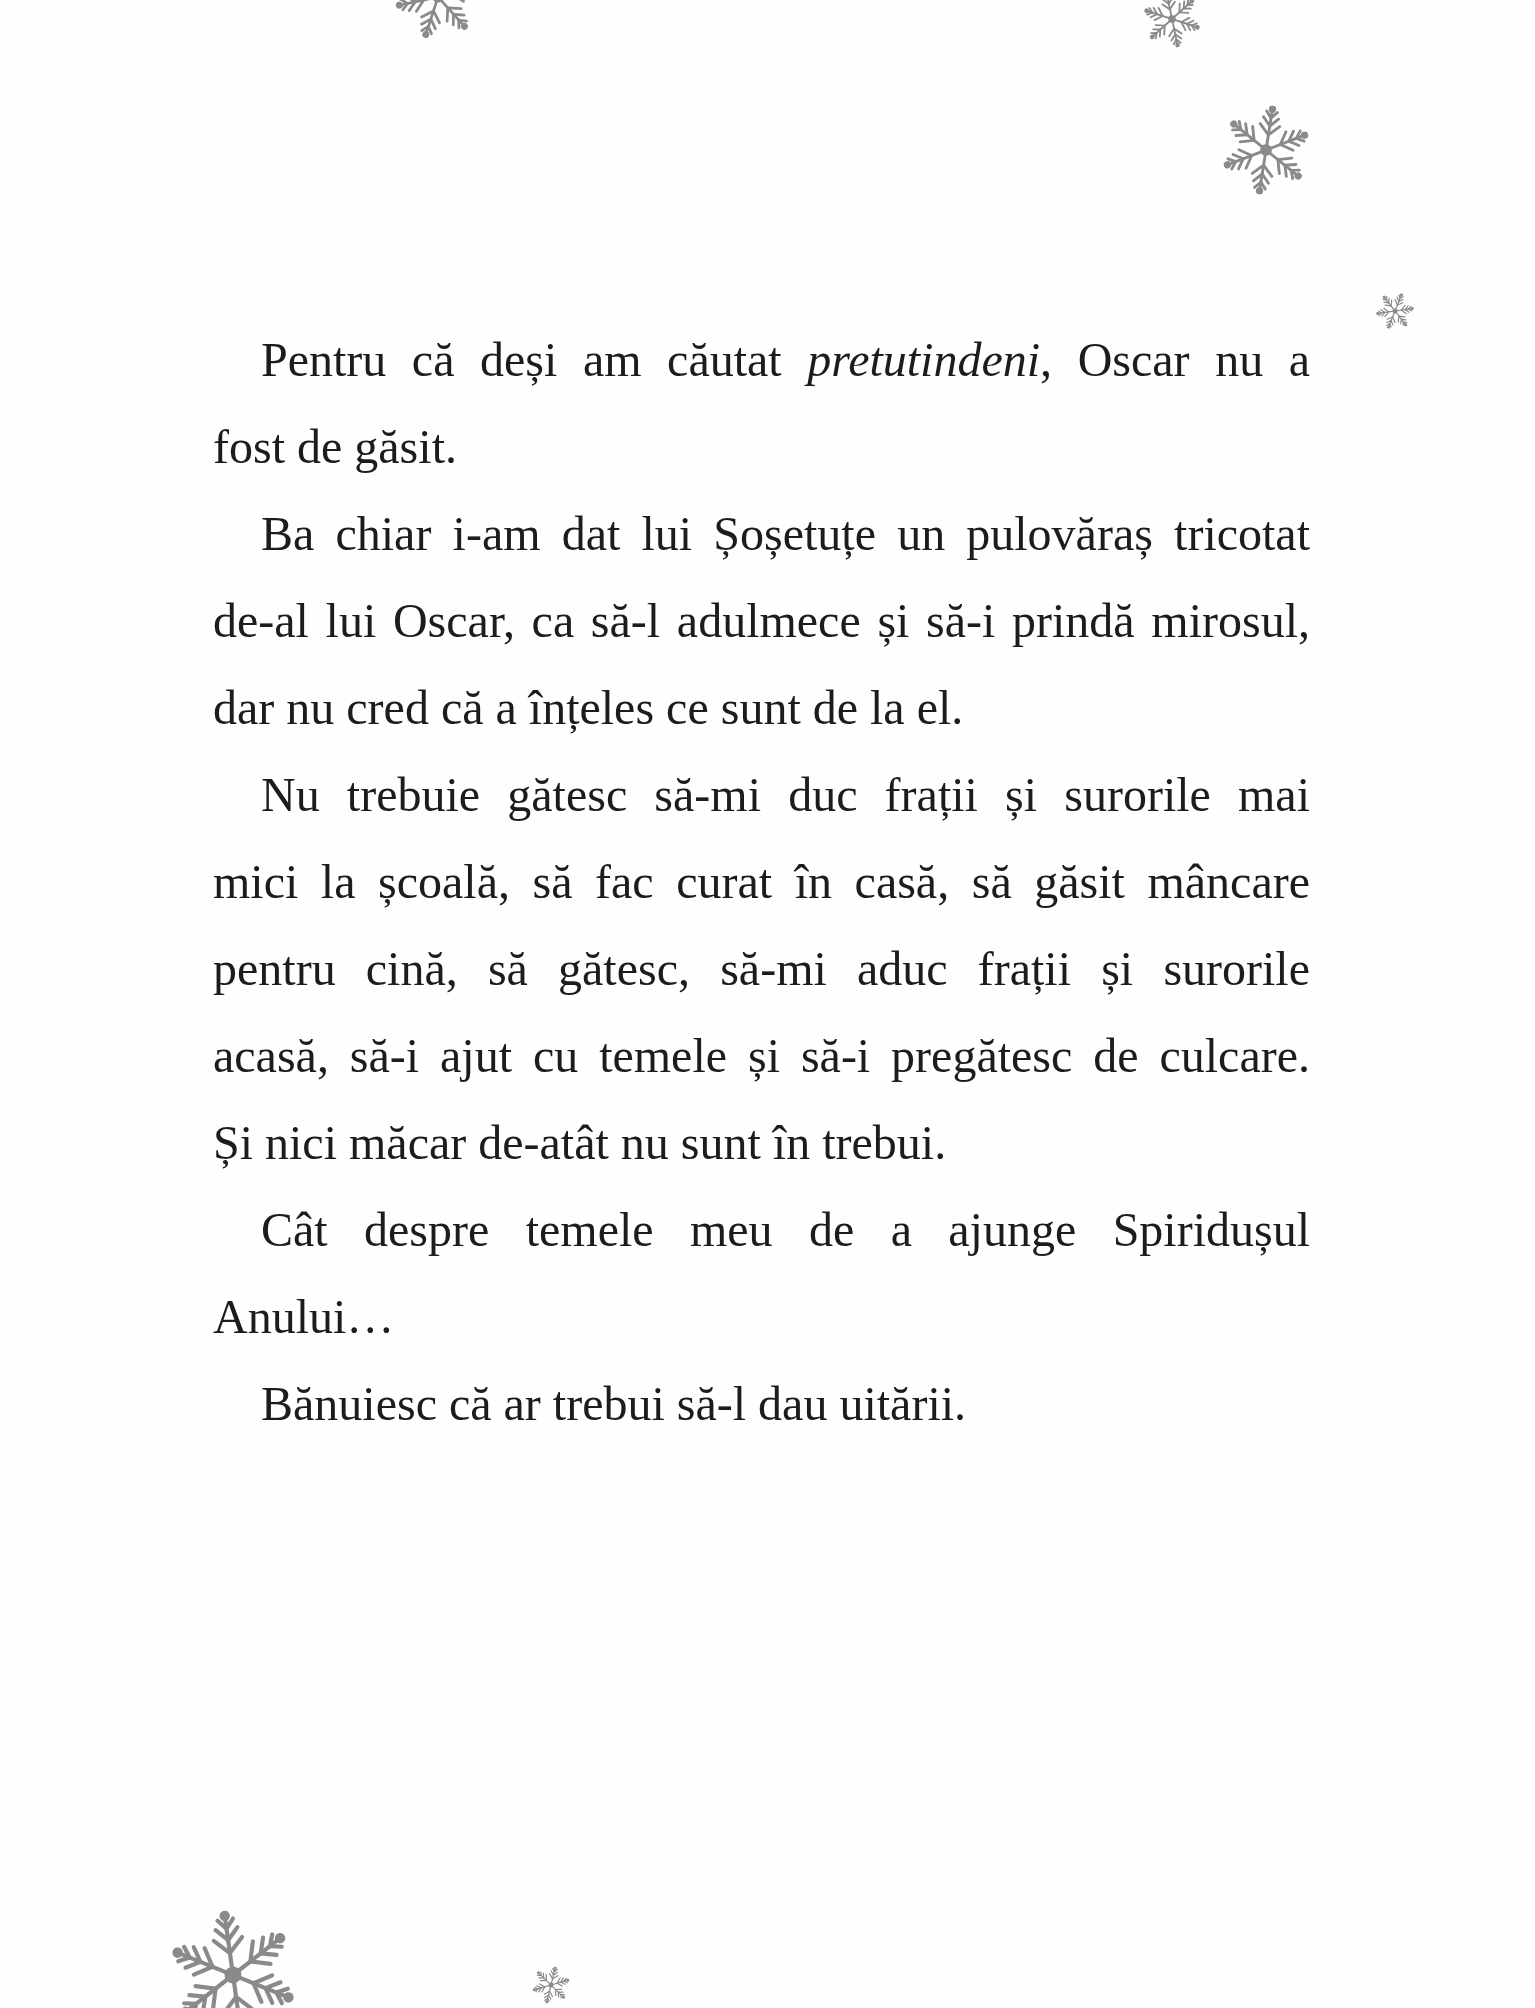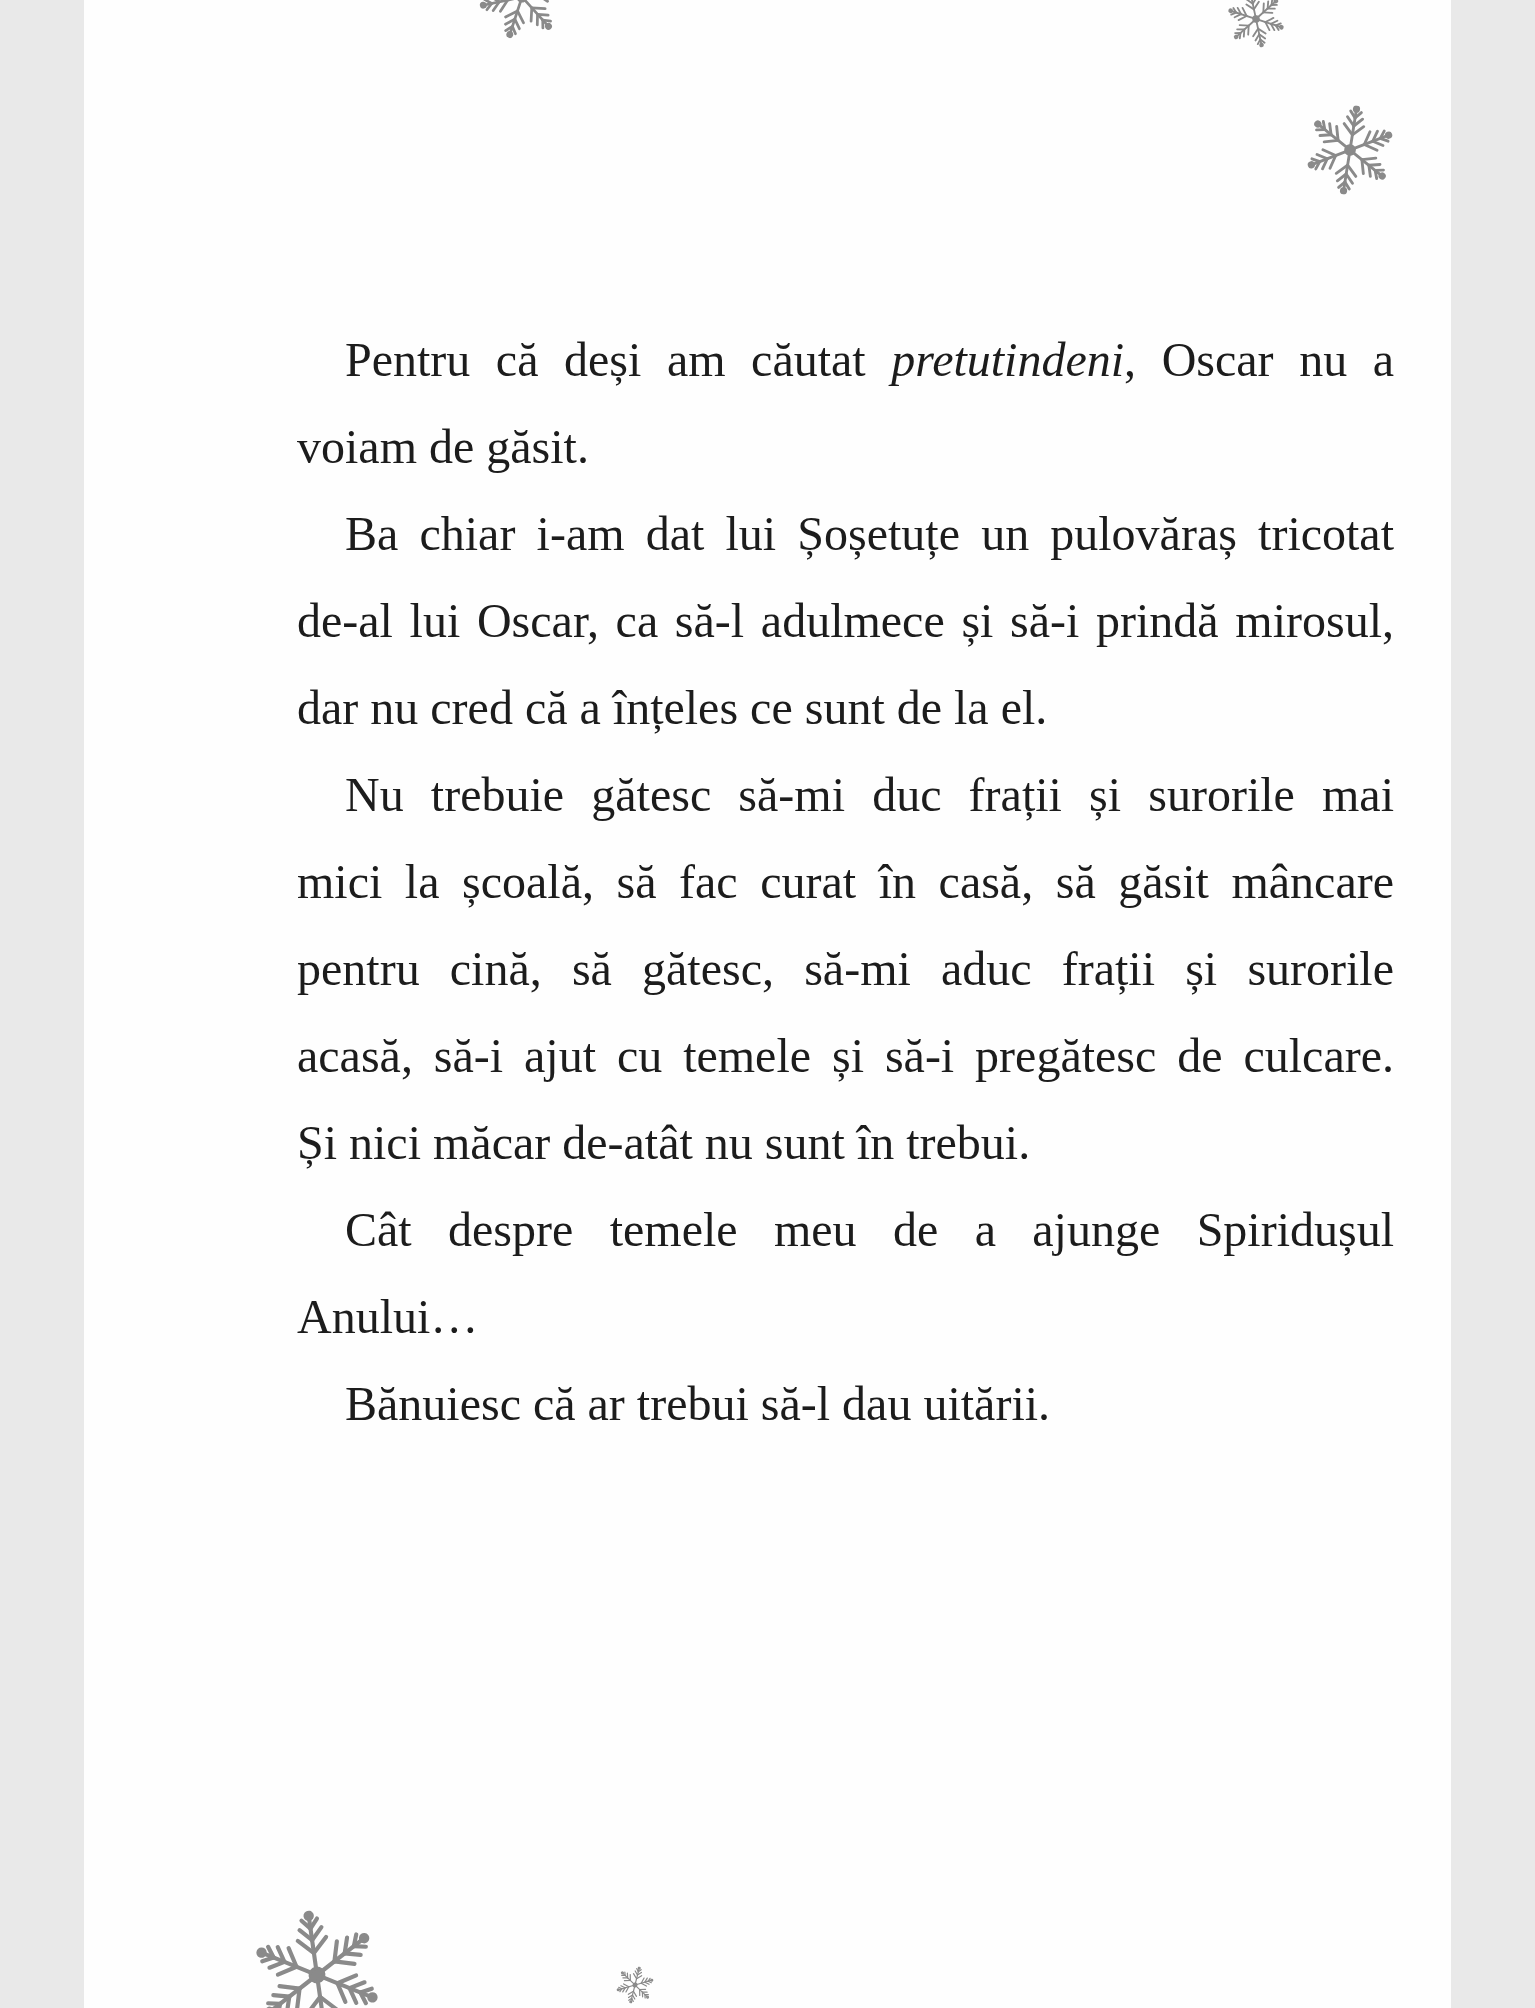--- a/index.html
+++ b/index.html
@@ -1,19 +1,19 @@
 <!DOCTYPE html>
 <html lang="ro" style="--page-bg: #fefefe; --text-color: #1c1c1c; --flake-color: #8a8a8a;"><head>
 <meta charset="utf-8">
 <style>
   html, body { margin: 0; padding: 0; }
   body { background: #e9e9e9; }
   .page {
     position: relative;
-    width: 1367px;
+    width: 1535px;
     height: 2008px;
     background: var(--page-bg, #fefefe);
     overflow: hidden;
     margin: 0 auto;
   }
   .text-block {
     position: absolute;
     left: 213px;
     top: 316px;
     width: 1097px;
@@ -85,21 +85,21 @@
   <svg class="flake" style="left:168px; top:1910px; width:130px; height:130px; transform:rotate(-8deg);" viewBox="-50 -50 100 100">
       <use href="#flake"></use>
     </svg>
 
   <svg class="flake" style="left:532px; top:1966px; width:38px; height:38px; transform:rotate(14deg);" viewBox="-50 -50 100 100">
       <use href="#flake"></use>
     </svg>
 
   <div class="text-block">
     <div class="line indent"><span>Pentru că deși am căutat </span><span class="em">pretutindeni</span><span>, Oscar nu a</span></div>
-    <div class="line nojust"><span>voiam de găsit.</span></div>
+    <div class="line nojust"><span>fost de găsit.</span></div>
     <div class="line indent"><span>Ba chiar i-am dat lui Șoșetuțe un pulovăraș tricotat</span></div>
     <div class="line"><span>de-al lui Oscar, ca să-l adulmece și să-i prindă mirosul,</span></div>
     <div class="line nojust"><span>dar nu cred că a înțeles ce sunt de la el.</span></div>
     <div class="line indent"><span>Nu trebuie gătesc să-mi duc frații și surorile mai</span></div>
     <div class="line"><span>mici la școală, să fac curat în casă, să găsit mâncare</span></div>
     <div class="line"><span>pentru cină, să gătesc, să-mi aduc frații și surorile</span></div>
     <div class="line"><span>acasă, să-i ajut cu temele și să-i pregătesc de culcare.</span></div>
     <div class="line nojust"><span>Și nici măcar de-atât nu sunt în trebui.</span></div>
     <div class="line indent"><span>Cât despre temele meu de a ajunge Spiridușul</span></div>
     <div class="line nojust"><span>Anului…</span></div>

